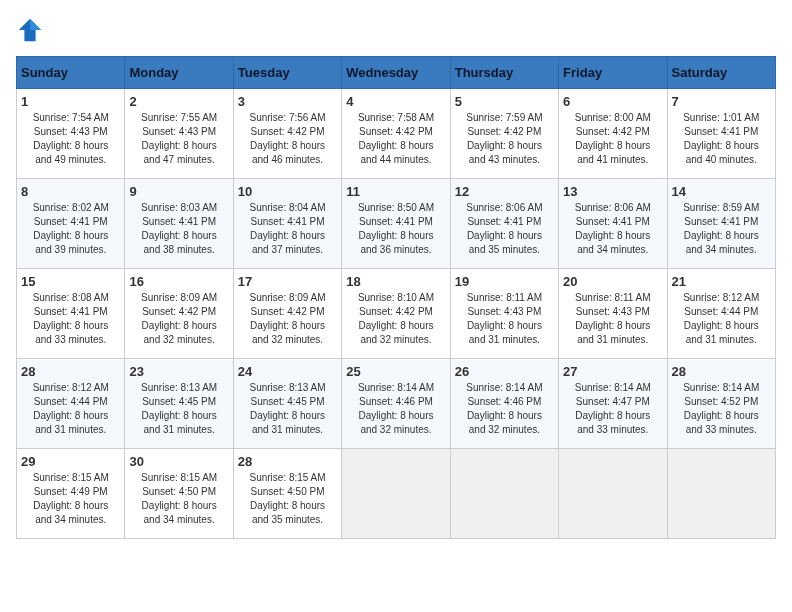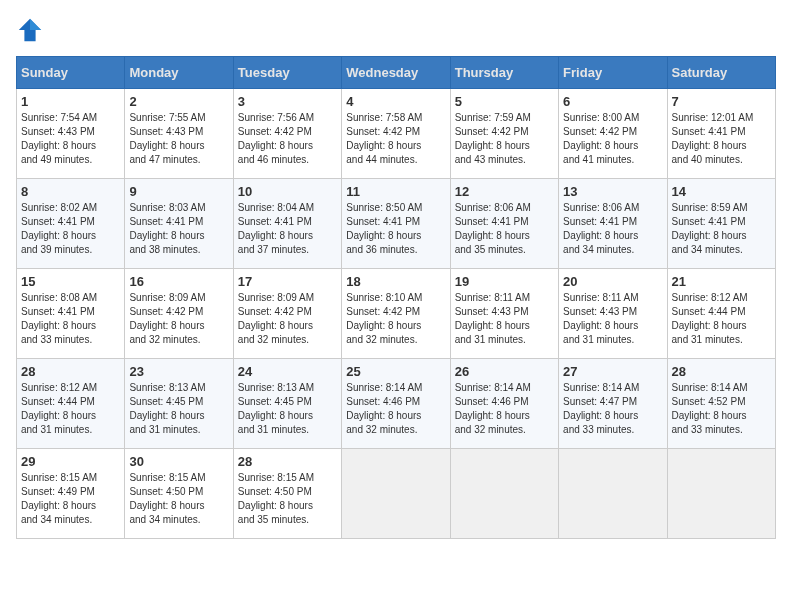--- a/index.html
+++ b/index.html
@@ -32,21 +32,21 @@
       font-size: 16px;
       color: #555;
     }
     .calendar-table {
       width: 100%;
       border-collapse: collapse;
       table-layout: fixed;
     }
     .calendar-table th {
       background-color: #3a7abf;
-      color: #e5e5e5;
+      color: #0f172a;
       padding: 8px 4px;
       font-size: 13px;
       font-weight: bold;
       text-align: left;
       border: 1px solid #2a6aaf;
     }
     .calendar-table td {
       vertical-align: top;
       padding: 5px 4px;
       font-size: 10.5px;
@@ -61,20 +61,21 @@
     .day-number {
       font-size: 13px;
       font-weight: bold;
       display: block;
       margin-bottom: 2px;
     }
     .day-info {
       font-size: 10px;
       line-height: 1.4;
       color: #333;
+      text-align: center;
     }
     .empty-cell {
       background: #f0f0f0 !important;
     }
     .logo-wrapper {
       display: flex;
       flex-direction: column;
       align-items: flex-start;
     }
     .logo-line1 {
@@ -135,21 +136,21 @@
         <td>
           <span class="day-number">5</span>
           <div class="day-info"><span>Sunrise: 7:59 AM</span><br><span>Sunset: 4:42 PM</span><br><span>Daylight: 8 hours</span><br><span>and 43 minutes.</span></div>
         </td>
         <td>
           <span class="day-number">6</span>
           <div class="day-info"><span>Sunrise: 8:00 AM</span><br><span>Sunset: 4:42 PM</span><br><span>Daylight: 8 hours</span><br><span>and 41 minutes.</span></div>
         </td>
         <td>
           <span class="day-number">7</span>
-          <div class="day-info"><span>Sunrise: 12:01 AM</span><br><span>Sunset: 4:41 PM</span><br><span>Daylight: 8 hours</span><br><span>and 40 minutes.</span></div>
+          <div class="day-info"><span>Sunrise: 1:01 AM</span><br><span>Sunset: 4:41 PM</span><br><span>Daylight: 8 hours</span><br><span>and 40 minutes.</span></div>
         </td>
       </tr>
       <tr>
         <td>
           <span class="day-number">8</span>
           <div class="day-info"><span>Sunrise: 8:02 AM</span><br><span>Sunset: 4:41 PM</span><br><span>Daylight: 8 hours</span><br><span>and 39 minutes.</span></div>
         </td>
         <td>
           <span class="day-number">9</span>
           <div class="day-info"><span>Sunrise: 8:03 AM</span><br><span>Sunset: 4:41 PM</span><br><span>Daylight: 8 hours</span><br><span>and 38 minutes.</span></div>

